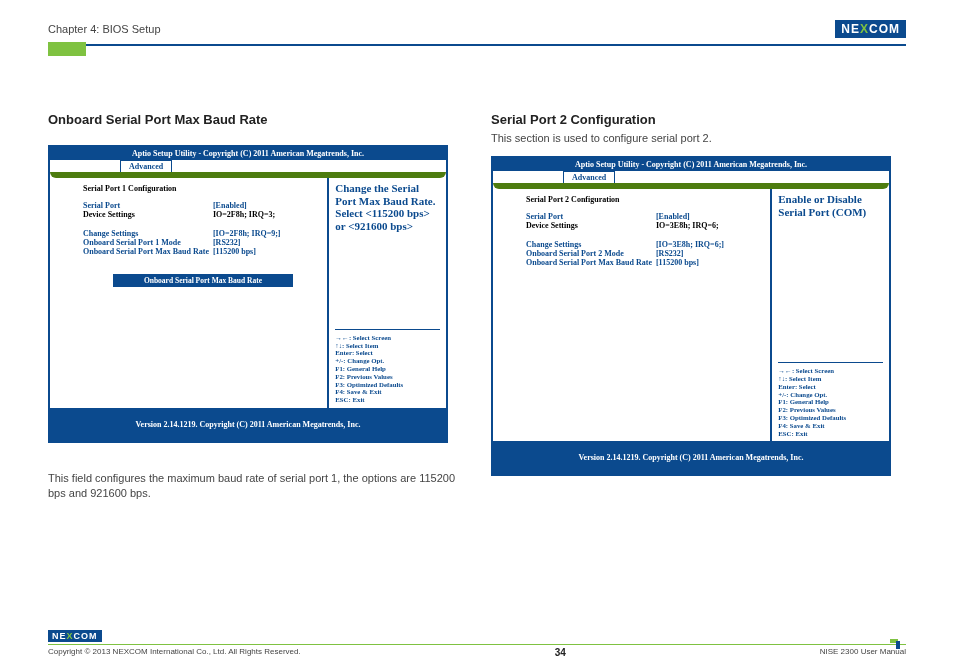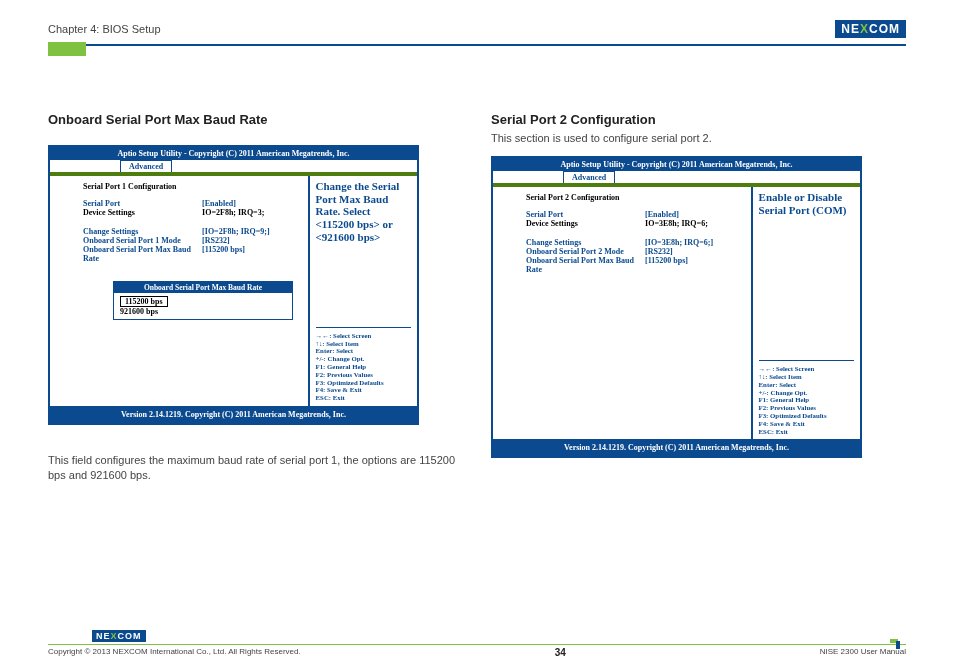--- a/index.html
+++ b/index.html
@@ -8,51 +8,51 @@
     font-size: 10px;
     color: #333;
     background: #fff;
     width: 954px;
     height: 672px;
     position: relative;
     padding: 18px 48px 0 48px;
   }
   .top-row { display: flex; justify-content: space-between; align-items: center; height: 22px; }
   .chapter { font-size: 11px; color: #444; }
-  .logo { display: flex; align-items: center; gap: 2px; margin-left: 44px; }
+  .logo { display: flex; align-items: center; gap: 2px; }
   .logo-box { background: #0b4a8e; color: #fff; font-weight: 700; font-size: 12px; letter-spacing: 1px; padding: 2px 6px; display: inline-flex; align-items: center; }
   .logo-box .x { color: #7fc241; }
   .hr-blue { height: 2px; background: #0b4a8e; margin-top: 4px; }
   .bar-green2 { position:absolute; left:48px; top:42px; width:38px; height:14px; background:#7fc241;}
   .content { display: flex; gap: 28px; margin-top: 66px; }
   .col { flex: 1 1 50%; }
   h2.section-title { font-size: 13px; font-weight: 700; color: #222; margin-bottom: 4px; }
   p.desc { font-size: 11px; color: #444; margin-bottom: 10px; line-height: 1.4; }
 
   .bios {
     border: 2px solid #0b4a8e;
-    width: 371px;
+    width: 400px;
     font-family: "Times New Roman", serif;
     font-size: 8px;
   }
   .bios-title { background: #0b4a8e; color: #fff; text-align: center; font-weight: 700; padding: 2px 0; }
-  .tabrow { border-bottom: 4px solid #4d7c0f; padding-left: 70px; background:#fff; }
+  .tabrow { border-bottom: 6px solid #4d7c0f; padding-left: 70px; background:#fff;border-radius:6px; }
   .tab { display: inline-block; border: 1px solid #0b4a8e; border-bottom: none; color: #0b4a8e; font-weight: 700; padding: 1px 8px; background:#fff; }
   .bios-body { display: flex; min-height: 230px; padding-left: 25px; }
   .bpane-left { flex: 1 1 68%; padding: 6px 8px; }
   .bpane-right { width: 32%; border-left: 2px solid #0b4a8e; padding: 4px 6px; display:flex; flex-direction:column; justify-content:space-between; }
   .brow { display: flex; }
   .blabel { flex: 0 0 55%; }
   .bval { flex: 0 0 45%; }
   .blue { color: #0b4a8e; font-weight: 700; }
   .black { color: #000; font-weight: 700; }
   .cfg-title { font-weight: 700; margin-bottom: 8px; }
   .help-top { font-size: 11px; line-height: 1.15; }
   .help-keys { font-size: 6.8px; line-height: 1.15; border-top: 1px solid #0b4a8e; padding-top:4px; margin-top:8px;}
-  .bios-footer { background:#0b4a8e; color:#fff; text-align:center; font-weight:700; padding:4px 0; }
+  .bios-footer { background:#0b4a8e; color:#fff; text-align:center; font-weight:700; padding:12px 0; }
 
   .popup {
     border: 1px solid #0b4a8e;
     width: 180px;
     margin-top: 18px;
     margin-left: 30px;
   }
   .popup-title { background:#0b4a8e; color:#fff; text-align:center; font-weight:700; padding:1px 0; font-size:7.5px;}
   .popup-opts { padding: 3px 6px; }
   .popup-sel { background:#fff; color:#000; font-weight:700; display:inline-block; padding:0 4px; border:1px solid #000;}
@@ -120,24 +120,20 @@
                 <span class="bval blue">[RS232]</span>
               </div>
               <div class="brow">
                 <span class="blabel blue">Onboard Serial Port Max Baud Rate</span>
                 <span class="bval blue">[115200 bps]</span>
               </div>
             </div>
 
           <div class="popup">
             <div class="popup-title">Onboard Serial Port Max Baud Rate</div>
-            <div class="popup-opts">
-              <div><span class="popup-sel">115200 bps</span></div>
-              <div class="popup-opt">921600 bps</div>
-            </div>
           </div>
         </div>
         <div class="bpane-right">
           <div class="help-top blue">Change the Serial Port Max Baud Rate. Select &lt;115200 bps&gt; or &lt;921600 bps&gt;</div>
           <div class="help-keys blue" id="leftKeys">
               <div>→←: Select Screen</div>
               <div>↑↓: Select Item</div>
               <div>Enter: Select</div>
               <div>+/-: Change Opt.</div>
               <div>F1: General Help</div>

